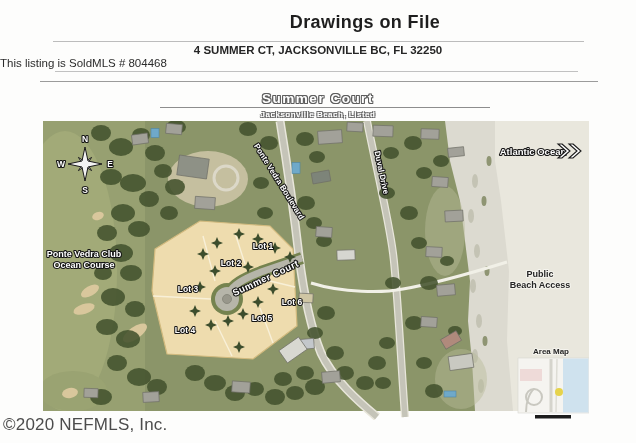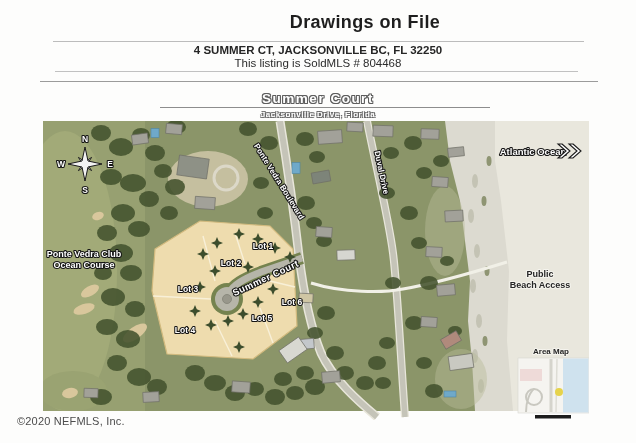--- a/index.html
+++ b/index.html
@@ -5,29 +5,29 @@
   html,body{margin:0;padding:0;background:#ffffff;}
   .page{position:relative;width:636px;height:443px;background:#fdfdfc;overflow:hidden;
         font-family:"Liberation Sans",sans-serif;color:#222;}
   .abs{position:absolute;}
   .hline{position:absolute;height:1px;}
   .page-title{position:absolute;top:12px;left:0;width:100%;text-align:center;
         font-size:18px;font-weight:bold;color:#1e1e1e;letter-spacing:.4px;padding-left:47px;}
   .addr{position:absolute;top:44px;left:0;width:100%;text-align:center;
         font-size:11.5px;font-weight:bold;color:#262626;}
   .statusrow{position:absolute;top:57px;left:0;width:100%;display:flex;
-        justify-content:center;font-size:11.5px;color:#2c2c2c;}
+        justify-content:flex-start;font-size:11.5px;color:#2c2c2c;}
   .map-title{position:absolute;top:91px;left:0;width:100%;text-align:center;
         font-size:13.5px;font-weight:bold;letter-spacing:1.5px;color:#fff;
         text-shadow:-1px -1px 0 #5e5e5e,1px -1px 0 #5e5e5e,-1px 1px 0 #5e5e5e,
         1px 1px 0 #5e5e5e,0 1px 0 #5e5e5e,0 -1px 0 #5e5e5e,1px 0 0 #5e5e5e,-1px 0 0 #5e5e5e;}
   .map-sub{position:absolute;top:110px;left:0;width:100%;text-align:center;
         font-size:8px;font-weight:bold;letter-spacing:.5px;color:#fff;
         text-shadow:-1px -1px 0 #666,1px -1px 0 #666,-1px 1px 0 #666,1px 1px 0 #666;}
-  .copyright{position:absolute;left:17px;top:415px;font-size:11px;color:#4c4c4c;letter-spacing:.2px;}
+  .copyright{position:absolute;left:3px;top:415px;font-size:17px;color:#4c4c4c;letter-spacing:.2px;}
   svg text{font-family:"Liberation Sans",sans-serif;}
   .lbl-w{fill:#fff;stroke:#151515;stroke-width:2.2px;paint-order:stroke;stroke-linejoin:round;font-weight:bold;}
   .lbl-d{fill:#262626;stroke:#f5f4ee;stroke-width:2px;paint-order:stroke;stroke-linejoin:round;font-weight:bold;}
 </style>
 </head>
 <body>
 
 <div class="page">
 
   <div class="page-title">Drawings on File</div>
@@ -35,21 +35,21 @@
   <div class="addr">4 SUMMER CT, JACKSONVILLE BC, FL 32250</div>
   <div class="statusrow">
     <span>This listing is Sold</span>
     <span>MLS # 804468</span>
   </div>
   <div class="hline" style="top:71px;left:55px;width:523px;background:#c1c1c1;"></div>
   <div class="hline" style="top:81px;left:40px;width:558px;background:#9b9b9b;"></div>
 
   <div class="map-title">Summer Court</div>
   <div class="hline" style="top:107px;left:160px;width:330px;background:#8d8d8d;"></div>
-  <div class="map-sub">Jacksonville Drive, Florida</div>
+  <div class="map-sub">Jacksonville Beach, Listed</div>
 
   <svg id="map-svg" class="abs" style="left:43px;top:121px;" width="546" height="299" viewBox="0 0 546 299">
 
     <rect x="0" y="0" width="546" height="290" fill="#8b9569"></rect>
 
     <g>
       <rect x="0" y="0" width="102" height="290" fill="#97a071"></rect>
       <ellipse cx="22" cy="150" rx="52" ry="140" fill="#a2aa78"></ellipse>
       <ellipse cx="30" cy="270" rx="34" ry="20" fill="#9aa372"></ellipse>
       <g fill="#d9c79c">

